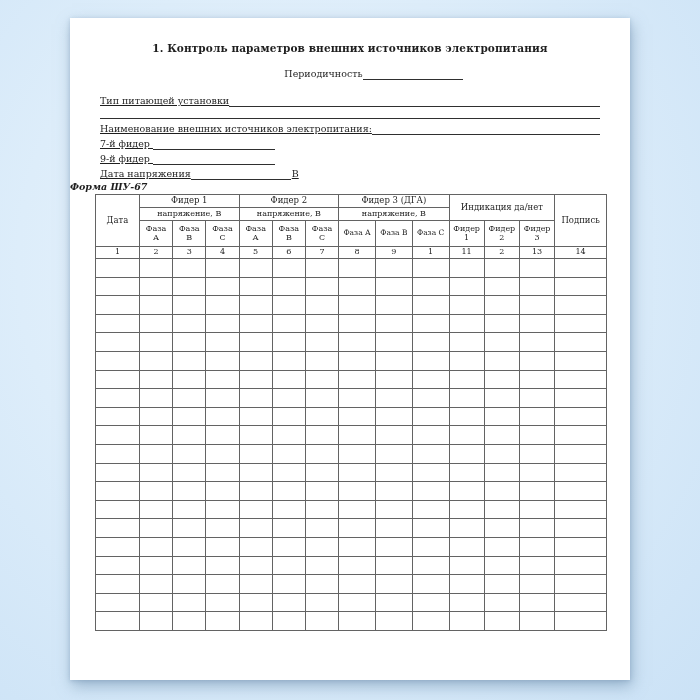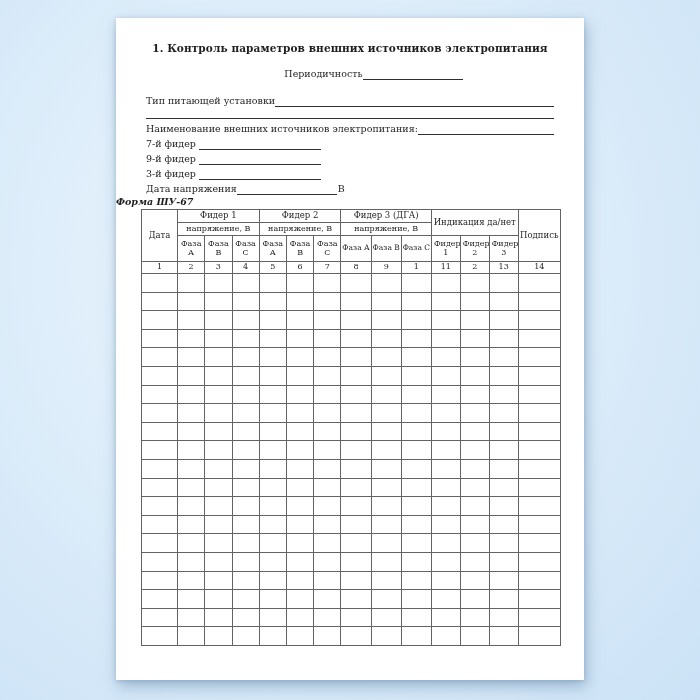--- a/index.html
+++ b/index.html
@@ -2,38 +2,38 @@
 <html><head>
 <meta charset="utf-8">
 <style>
   * { margin: 0; padding: 0; box-sizing: border-box; }
   html, body { width: 700px; height: 700px; overflow: hidden; }
   body {
     font-family: "DejaVu Serif", "Liberation Serif", serif;
     background: radial-gradient(ellipse at 42% 38%, #ecf5fd 0%, #ddedfa 48%, #cbe2f6 100%);
   }
   .paper {
-    width: 468px;
+    width: 560px;
     height: 662px;
     margin: 18px auto 0 auto;
     background: #ffffff;
     box-shadow: 2px 6px 14px rgba(105,138,170,0.55), 0 1px 4px rgba(105,138,170,0.35);
     color: #1e1e1e;
     position: relative;
   }
   .title {
     padding-top: 24px;
     text-align: center;
     font-size: 10.5px;
     font-weight: bold;
     letter-spacing: 0.1px;
   }
   .row { display: flex; align-items: flex-end; font-size: 9.5px; line-height: 13px; }
   .center-row { justify-content: center; margin-top: 13px; padding-left: 47px; }
-  .text-margin { margin-left: 30px; margin-right: 30px; }
+  .text-margin { margin-left: 30px; margin-right: 30px; text-decoration: underline; }
   .blank { border-bottom: 1px solid #2f2f2f; height: 3px; }
   .blank-fixed-100 { width: 100px; }
   .blank-fixed-122 { width: 122px; }
   .blank-grow { flex: 1; }
   .type-row { margin-top: 14px; }
   .continuation-line { margin-top: 9px; }
   .sources-row { margin-top: 3px; }
   .feeder-row { margin-top: 2px; }
   .unit { margin-left: 1px; }
   .form-code {
@@ -98,23 +98,20 @@
   <div class="row text-margin sources-row">
     <span>Наименование внешних источников электропитания:</span>
       <span class="blank blank-grow"></span>
   </div>
 
   <div class="row text-margin feeder-row">
     <span>7-й фидер</span>&nbsp;<span class="blank blank-fixed-122"></span>
   </div>
   <div class="row text-margin feeder-row">
     <span>9-й фидер</span>&nbsp;<span class="blank blank-fixed-122"></span>
-  </div>
-  <div class="row text-margin feeder-row">
-    <span>3-й фидер</span>&nbsp;<span class="blank blank-fixed-122"></span>
   </div>
 
   <div class="row text-margin feeder-row">
     <span>Дата напряжения</span>
       <span class="blank blank-fixed-100"></span>
       <span class="unit">В</span>
   </div>
 
   <div class="form-code">Форма ШУ-67</div>
 

